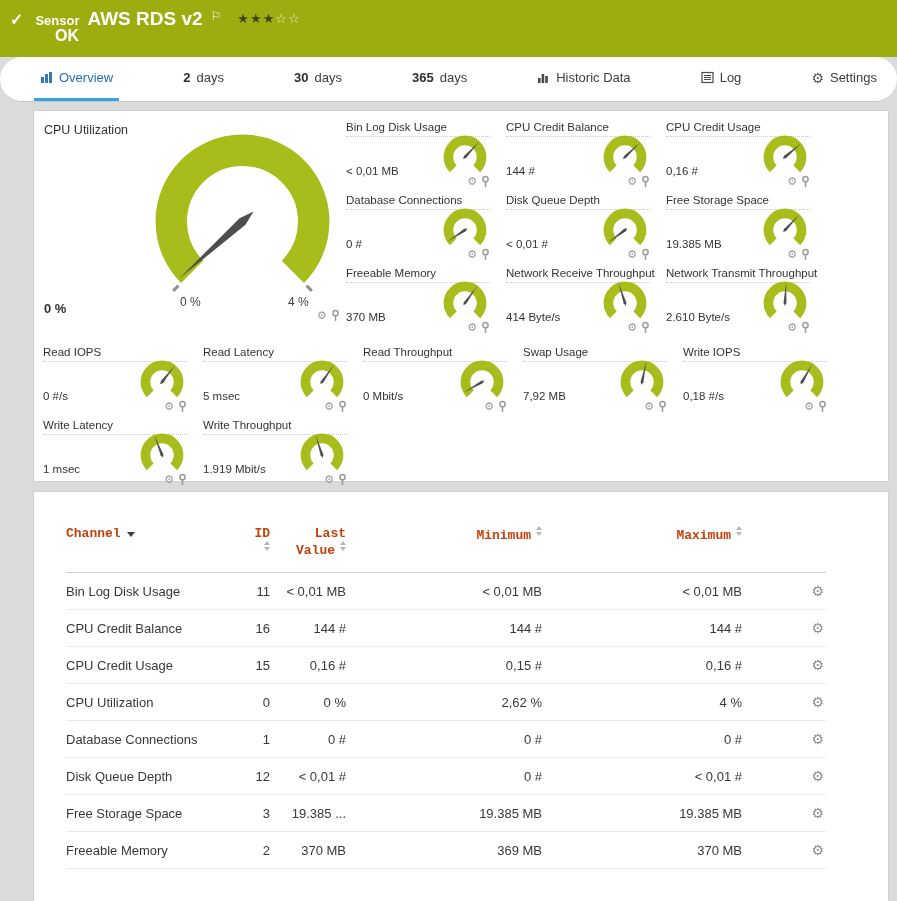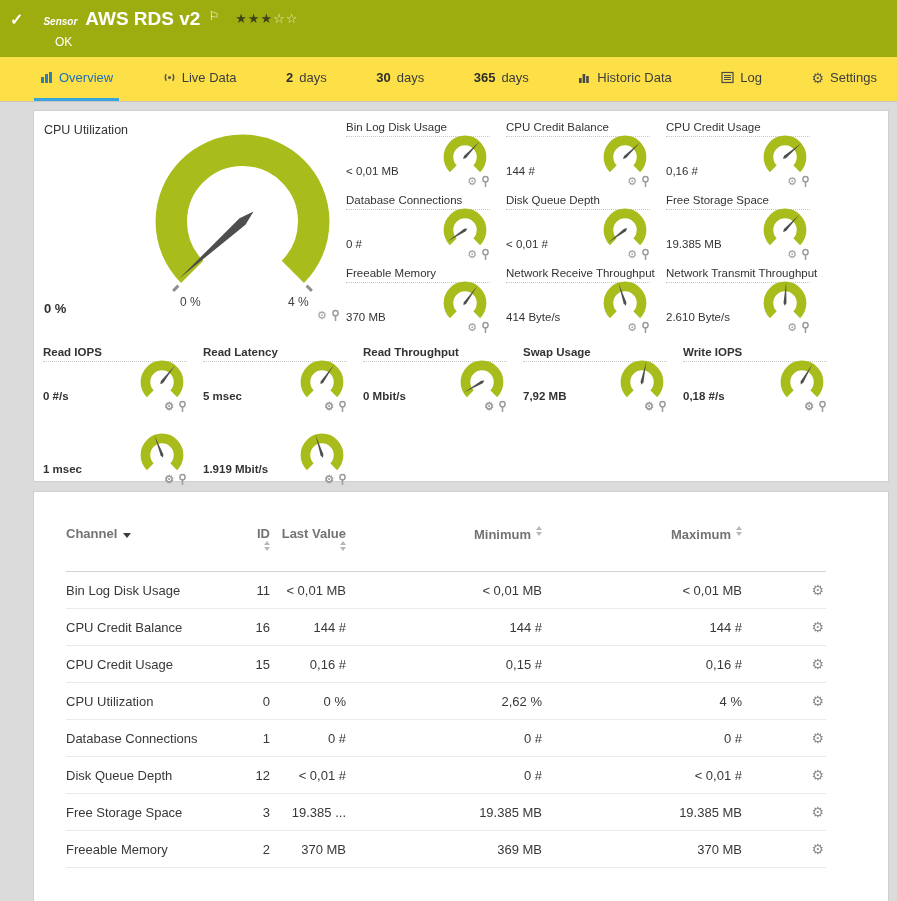--- a/index.html
+++ b/index.html
@@ -1,63 +1,63 @@
 <!DOCTYPE html>
 <html style="--green: #9DAD10; --blue: #1E6FB8; --underline: #38A3DC; --bg: #DBDBDB;"><head>
 <meta charset="utf-8">
 <style>
   html,body{margin:0;padding:0;width:897px;height:901px;overflow:hidden;
     background:var(--bg,#DBDBDB);font-family:"Liberation Sans",sans-serif;}
   
   header{height:57px;background:var(--green,#9DAD10);position:relative;color:#fff;}
   .hdr-row{display:flex;align-items:baseline;gap:8px;padding:8px 0 0 10px;}
   .hdr-check{font-size:16px;font-weight:bold;}
-  .hdr-kind{font-style:italic;font-size:10px;font-weight:600;margin-left:12px;}
+  .hdr-kind{font-size:13px;font-weight:600;margin-left:4px;}
   .hdr-title{font-size:19px;font-weight:bold;}
   .hdr-flag{font-size:12px;transform:translateY(-5px);display:inline-block;}
   .hdr-stars{font-size:13px;letter-spacing:1px;margin-left:8px;transform:translateY(-2px);display:inline-block;}
   .stars-filled{color:#3E4218;}
   .stars-empty{color:#E7EDBC;}
-  .hdr-status{position:absolute;left:55px;top:35px;font-size:12px;font-weight:normal;}
+  .hdr-status{position:absolute;left:55px;top:27px;font-size:16px;font-weight:bold;}
   
-  nav{height:44px;background:#fde047;border-bottom:1px solid #c6c6c6;display:flex;
-    justify-content:space-between;align-items:stretch;padding:0 14px 0 34px;}
+  nav{height:44px;background:#ffffff;border-bottom:1px solid #c6c6c6;display:flex;
+    justify-content:space-between;align-items:stretch;padding:0 14px 0 34px;border-radius:22px;}
   .tab{display:flex;align-items:center;gap:6px;font-size:13px;color:#3d3d3d;
     border-bottom:3px solid transparent;padding:0 6px;cursor:pointer;white-space:nowrap;}
   .tab.active{color:var(--blue,#1E6FB8);border-bottom-color:var(--underline,#38A3DC);}
   .tab-num{font-weight:bold;color:#2e2e2e;}
   .tab .glyph{font-size:14px;color:#555;line-height:1;}
   
   main{margin:8px 8px 0 33px;}
   .panel{background:#fff;border:1px solid #cfcfcf;box-sizing:border-box;}
   .gauges-panel{height:372px;margin-bottom:9px;}
   .gauges-top{display:flex;align-items:flex-start;}
   .big-tile{width:312px;height:214px;position:relative;flex:none;}
   .side-grid{display:grid;grid-template-columns:repeat(3,160px);grid-auto-rows:73px;margin-top:2px;}
-  .bottom-grid{display:grid;grid-template-columns:repeat(5,160px);grid-auto-rows:73px;margin:6px 10px 0 9px;font-weight:bold;}
+  .bottom-grid{display:grid;grid-template-columns:repeat(5,160px);grid-auto-rows:73px;margin:6px 10px 0 9px;}
   .tile{position:relative;width:150px;height:73px;}
   .tile-title{font-size:11.5px;color:#333;padding:8px 0 3px;border-bottom:1px dotted #c8c8c8;
     margin-right:6px;white-space:nowrap;}
   .tile-gauge{position:absolute;right:8px;top:21px;line-height:0;}
   .tile-value{position:absolute;left:0;bottom:9px;font-size:11.5px;color:#333;white-space:nowrap;}
   .tile-icons{display:flex;gap:4px;align-items:center;}
   .tile .tile-icons{position:absolute;right:6px;top:62px;}
   .tile-gear{font-size:11px;color:#9b9b9b;line-height:1;cursor:pointer;}
   .big-title{position:absolute;left:10px;top:12px;font-size:12.5px;color:#333;}
   .big-mount{position:absolute;left:116px;top:18px;line-height:0;}
   .big-value{position:absolute;left:10px;top:190px;font-size:13px;color:#2f2f2f;font-weight:600;}
   .big-min{position:absolute;left:146px;top:184px;font-size:12px;color:#3f3f3f;}
   .big-max{position:absolute;left:254px;top:184px;font-size:12px;color:#3f3f3f;}
   .big-icons{position:absolute;left:283px;top:198px;}
   
   .table-panel{min-height:470px;padding:34px 0 0 32px;}
   table{border-collapse:collapse;width:760px;table-layout:fixed;}
   thead tr{border-bottom:1px solid #d2d2d2;}
-  th{font-size:13px;color:#737373;font-weight:bold;text-align:right;vertical-align:top;
-    padding:0 8px 14px 0;cursor:pointer;}
+  th{font-size:13px;color:#c2410c;font-weight:bold;text-align:right;vertical-align:top;
+    padding:0 8px 14px 0;cursor:pointer;font-family:Liberation Mono, monospace;}
   th.col-channel{text-align:left;}
   td{font-size:13px;color:#383838;text-align:right;padding:10px 8px 10px 0;
     border-bottom:1px solid #eaeaea;white-space:nowrap;overflow:hidden;}
   td.cell-channel{text-align:left;}
   td.cell-gear{padding-right:2px;}
   .row-gear{font-size:14px;color:#8c8c8c;cursor:pointer;}
   .sorted-arrow{display:inline-block;width:0;height:0;border-left:4px solid transparent;
     border-right:4px solid transparent;border-top:5px solid #3c3c3c;margin-left:6px;}
   .sort-arrows{display:inline-block;margin-left:5px;vertical-align:3px;}
   .sort-arrows i{display:block;width:0;height:0;border-left:3.5px solid transparent;
@@ -82,28 +82,20 @@
 <nav id="tab-bar">
     <div class="tab active">
       <svg viewBox="0 0 13 13" width="13" height="13">
         <rect x="1" y="6" width="3" height="6" fill="#2F7CB8"></rect>
         <rect x="5" y="3" width="3" height="9" fill="#2F7CB8"></rect>
         <rect x="9" y="1" width="3" height="11" fill="#2F7CB8"></rect>
       </svg>
       <span class="tab-label">Overview</span>
     </div>
     <div class="tab">
-      <svg viewBox="0 0 13 13" width="13" height="13">
-        <circle cx="6.5" cy="6.5" r="1.6" fill="#555"></circle>
-        <path d="M3.2,3.2 Q1.2,6.5 3.2,9.8" fill="none" stroke="#555" stroke-width="1.3"></path>
-        <path d="M9.8,3.2 Q11.8,6.5 9.8,9.8" fill="none" stroke="#555" stroke-width="1.3"></path>
-      </svg>
-      <span class="tab-label">Live Data</span>
-    </div>
-    <div class="tab">
       <strong class="tab-num">2</strong>
       <span class="tab-label">days</span>
     </div>
     <div class="tab">
       <strong class="tab-num">30</strong>
       <span class="tab-label">days</span>
     </div>
     <div class="tab">
       <strong class="tab-num">365</strong>
       <span class="tab-label">days</span>
@@ -363,34 +355,36 @@
           <div class="tile-value">0,18 #/s</div>
           <span class="tile-icons">
             <span class="tile-gear">⚙</span>
             <svg viewBox="0 0 9 13" width="9" height="13">
               <circle cx="4.5" cy="4.2" r="2.6" fill="none" stroke="#9b9b9b" stroke-width="1.5"></circle>
               <line x1="4.5" y1="6.8" x2="4.5" y2="12" stroke="#9b9b9b" stroke-width="1.5"></line>
             </svg>
           </span>
         </div>
         <div class="tile">
+          <div class="tile-title">Write Latency</div>
           <div class="tile-gauge"><svg viewBox="0 0 100 100" width="46" height="46">
               <path d="M 24.54 75.46 A 36 36 0 1 1 75.46 75.46" fill="none" stroke="#A8BC1C" stroke-width="21"></path>
               <polygon points="33.69,7.52 52.99,48.85 52.15,55.6 47.01,51.15" fill="#4E4E4E"></polygon>
             </svg></div>
           <div class="tile-value">1 msec</div>
           <span class="tile-icons">
             <span class="tile-gear">⚙</span>
             <svg viewBox="0 0 9 13" width="9" height="13">
               <circle cx="4.5" cy="4.2" r="2.6" fill="none" stroke="#9b9b9b" stroke-width="1.5"></circle>
               <line x1="4.5" y1="6.8" x2="4.5" y2="12" stroke="#9b9b9b" stroke-width="1.5"></line>
             </svg>
           </span>
         </div>
         <div class="tile">
+          <div class="tile-title">Write Throughput</div>
           <div class="tile-gauge"><svg viewBox="0 0 100 100" width="46" height="46">
               <path d="M 24.54 75.46 A 36 36 0 1 1 75.46 75.46" fill="none" stroke="#A8BC1C" stroke-width="21"></path>
               <polygon points="35.94,6.73 53.04,49.01 51.85,55.71 46.96,50.99" fill="#4E4E4E"></polygon>
             </svg></div>
           <div class="tile-value">1.919 Mbit/s</div>
           <span class="tile-icons">
             <span class="tile-gear">⚙</span>
             <svg viewBox="0 0 9 13" width="9" height="13">
               <circle cx="4.5" cy="4.2" r="2.6" fill="none" stroke="#9b9b9b" stroke-width="1.5"></circle>
               <line x1="4.5" y1="6.8" x2="4.5" y2="12" stroke="#9b9b9b" stroke-width="1.5"></line>

